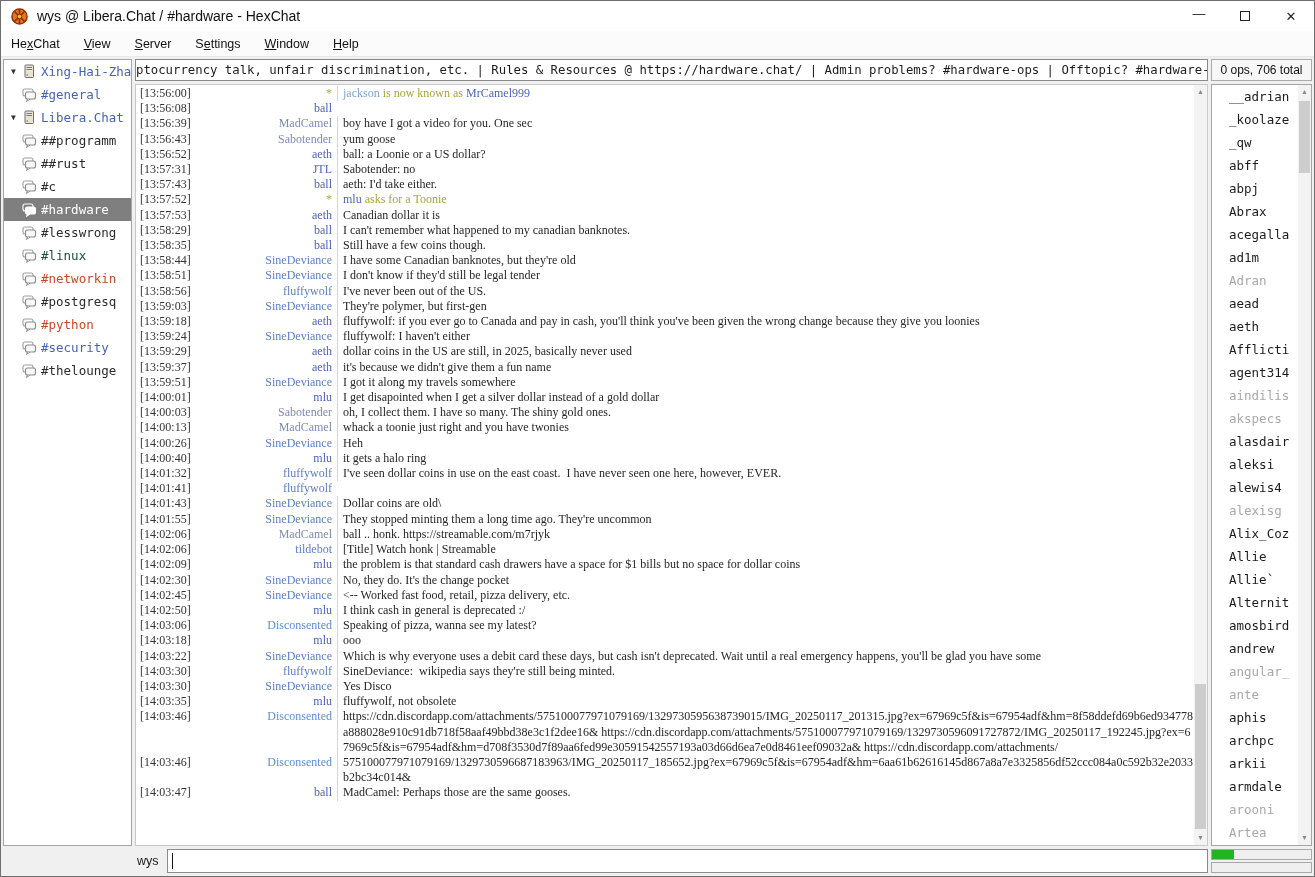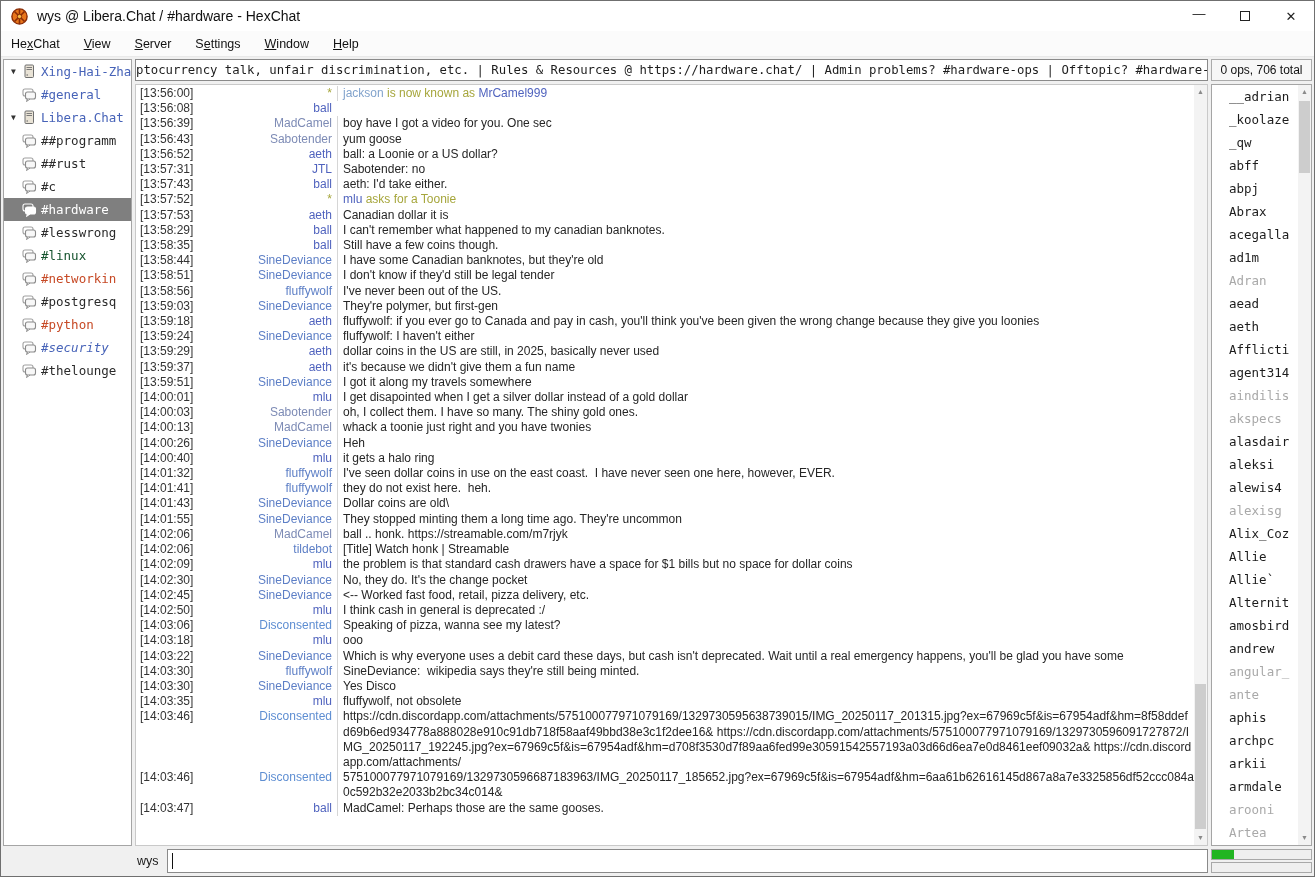--- a/index.html
+++ b/index.html
@@ -39,21 +39,21 @@
 
   
   .mid { flex:1 1 auto; display:flex; flex-direction:column; min-width:0; }
   .topicbar { height:22px; flex:0 0 auto; background:#ffffff; border:1px solid #8a8a8a;
               margin-bottom:3px; display:flex; align-items:center; overflow:hidden; }
   .topic-text { font-family:"DejaVu Sans Mono","Liberation Mono",monospace; font-size:12.3px;
                 color:#1d1d1d; white-space:nowrap; text-indent:-4px; padding-left:4px; }
 
   .chat-wrap { flex:1 1 auto; display:flex; background:#ffffff; border:1px solid #c9c9c9; min-height:0; }
   .chat-lines { flex:1 1 auto; overflow:hidden; padding-top:1px;
-                font-family:Liberation Sans, sans-serif; font-size:12px; }
+                font-family:Liberation Serif, serif; font-size:12px; }
   .msg { display:flex; line-height:15.2px; }
   .msg .ts { flex:0 0 78px; padding-left:4px; color:#333333; white-space:nowrap; }
   .msg .nick { flex:0 0 118px; text-align:right; white-space:nowrap; }
   .msg .text { flex:1 1 auto; border-left:1px solid #d6d6d6; margin-left:5px; padding-left:5px;
                color:#262626; white-space:pre-wrap; overflow-wrap:break-word; min-width:0; }
   .msg .text.brk { word-break:break-all; }
 
   
   .vscroll { width:13px; flex:0 0 auto; background:#f3f3f3; position:relative; }
   .vscroll .arrow { position:absolute; left:0; width:13px; height:14px; color:#8a8a8a;
@@ -258,21 +258,21 @@
         </div>
         <div class="tree-row">
           <span class="spacer"></span>
           <span class="ticon">
             <svg width="16" height="14" viewBox="0 0 16 14">
               <rect x="2" y="1" width="10" height="7" rx="2" fill="none" stroke="#a0a0a0" stroke-width="1.1"></rect>
               <rect x="4.5" y="4" width="10" height="7" rx="2" fill="#f8f8f8" stroke="#8a8a8a" stroke-width="1.1"></rect>
               <path d="M6.5 11 L5.5 13.5 L9 11" fill="#f8f8f8" stroke="#8a8a8a" stroke-width="1"></path>
             </svg>
           </span>
-          <span class="tlabel" style="color: rgb(71, 99, 184); font-style: italic;">#security</span>
+          <span class="tlabel" style="color: rgb(71, 99, 184);">#security</span>
         </div>
         <div class="tree-row">
           <span class="spacer"></span>
           <span class="ticon">
             <svg width="16" height="14" viewBox="0 0 16 14">
               <rect x="2" y="1" width="10" height="7" rx="2" fill="none" stroke="#a0a0a0" stroke-width="1.1"></rect>
               <rect x="4.5" y="4" width="10" height="7" rx="2" fill="#f8f8f8" stroke="#8a8a8a" stroke-width="1.1"></rect>
               <path d="M6.5 11 L5.5 13.5 L9 11" fill="#f8f8f8" stroke="#8a8a8a" stroke-width="1"></path>
             </svg>
           </span>
@@ -411,21 +411,20 @@
               <div class="text">it gets a halo ring</div>
             </div>
             <div class="msg">
               <span class="ts">[14:01:32]</span>
               <span class="nick" style="color: rgb(93, 127, 198);">fluffywolf</span>
               <div class="text">I've seen dollar coins in use on the east coast.  I have never seen one here, however, EVER.</div>
             </div>
             <div class="msg">
               <span class="ts">[14:01:41]</span>
               <span class="nick" style="color: rgb(93, 127, 198);">fluffywolf</span>
-              <div class="text">they do not exist here.  heh.</div>
             </div>
             <div class="msg">
               <span class="ts">[14:01:43]</span>
               <span class="nick" style="color: rgb(93, 127, 198);">SineDeviance</span>
               <div class="text">Dollar coins are old\</div>
             </div>
             <div class="msg">
               <span class="ts">[14:01:55]</span>
               <span class="nick" style="color: rgb(93, 127, 198);">SineDeviance</span>
               <div class="text">They stopped minting them a long time ago. They're uncommon</div>

